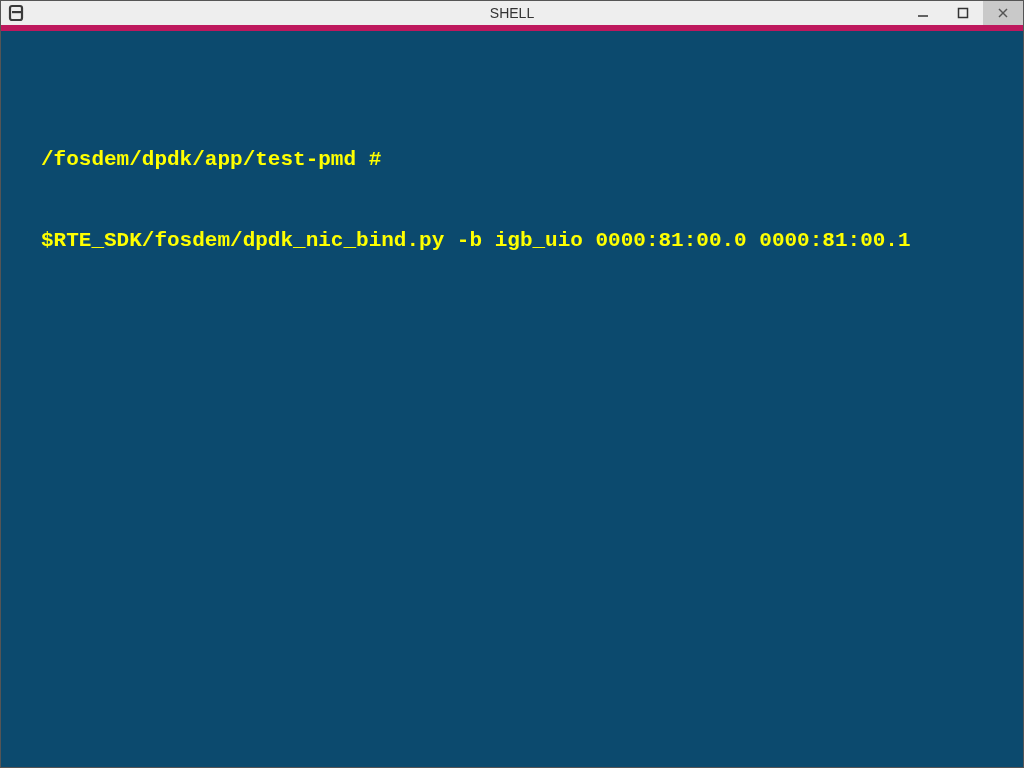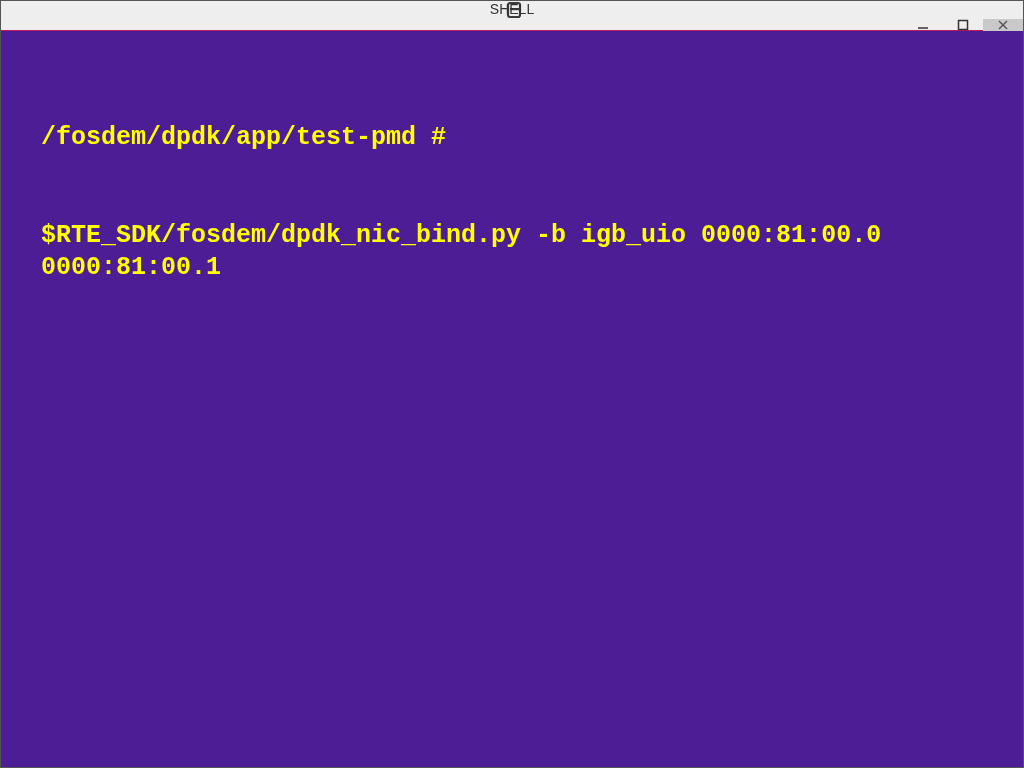--- a/index.html
+++ b/index.html
@@ -4,22 +4,21 @@
 <style>
   * { margin: 0; padding: 0; box-sizing: border-box; }
   html, body { width: 1024px; height: 768px; overflow: hidden; font-family: sans-serif; background: #000; }
   .window { width: 1024px; height: 768px; display: flex; flex-direction: column; border: 1px solid #555; }
   .titlebar {
     height: 30px;
     background: #eeeeee;
     display: flex;
     align-items: center;
     position: relative;
-    border-bottom: 1px solid #be185d;
-    flex-direction: column;
+    border-bottom: 6px solid #be185d;
   }
   .app-icon {
     width: 20px; height: 20px;
     margin-left: 6px;
     display: flex; align-items: center; justify-content: center;
   }
   .app-icon svg { width: 18px; height: 18px; }
   .title-text {
     position: absolute;
     left: 50%; transform: translateX(-50%);
@@ -38,24 +37,24 @@
     justify-content: center;
     font-family: sans-serif;
     font-size: 13px;
     color: #333;
     cursor: pointer;
   }
   .ctrl.close { background: #c9c9c9; }
   .ctrl svg { width: 12px; height: 12px; }
   .terminal {
     flex: 1;
-    background: #4c1d95;
-    padding: 26px 40px;
+    background: #0c4a6e;
+    padding: 60px 40px;
     font-family: "Courier New", monospace;
-    font-size: 25px;
+    font-size: 21px;
     line-height: 1.3;
     color: #ffff00;
     font-weight: bold;
     white-space: pre-wrap;
     word-break: break-word;
     overflow: hidden;
   }
   .term-line { display: block; }
 </style>
 </head>

